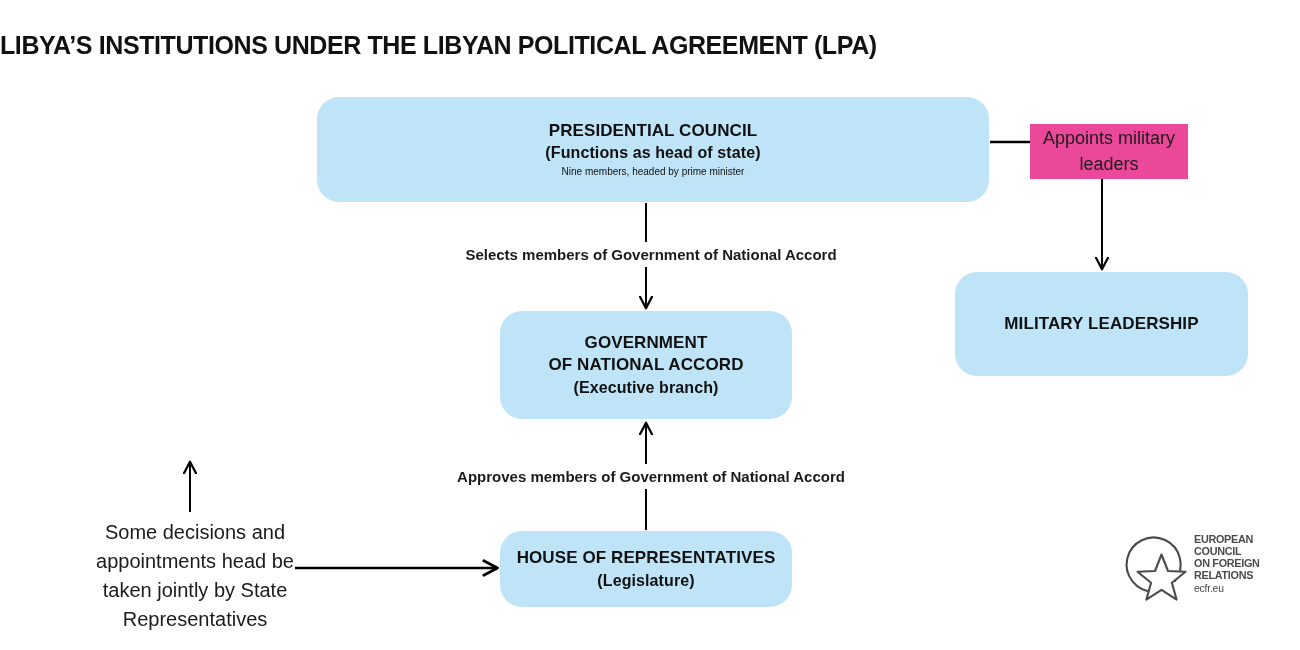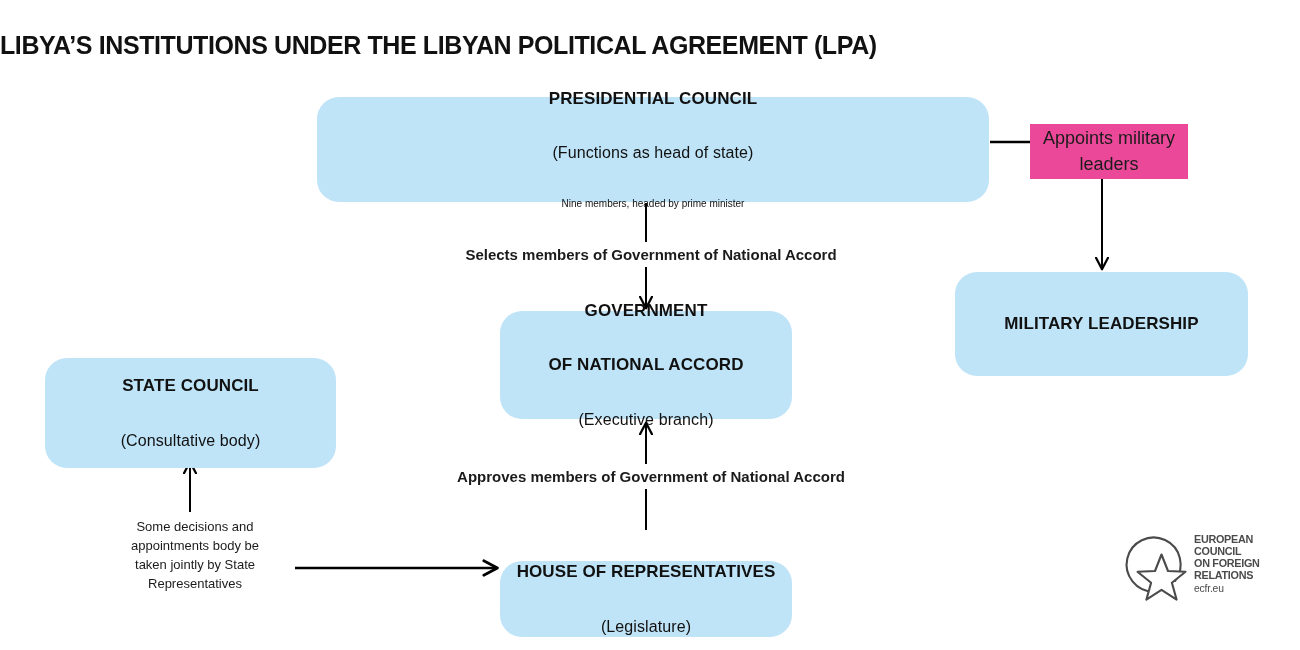--- a/index.html
+++ b/index.html
@@ -46,45 +46,44 @@
     background: #bfe4f8;
     border-radius: 22px;
     display: flex;
     flex-direction: column;
     align-items: center;
     justify-content: center;
     text-align: center;
     color: #111111;
     box-sizing: border-box;
     padding: 4px 12px;
-    gap: 32px;
   }
   .node .line-main {
     font-size: 17px;
     font-weight: bold;
     letter-spacing: 0.1px;
     line-height: 1.32;
   }
   .node .line-sub {
     font-size: 16px;
-    font-weight: normal;
+    font-weight: bold;
     letter-spacing: 0.1px;
     line-height: 1.32;
   }
   .node .line-note {
     font-size: 10px;
     font-weight: normal;
     line-height: 1.4;
     margin-top: 2px;
   }
 
   #node-presidential-council { left: 317px; top: 97px;  width: 672px; height: 105px; }
   #node-gna                  { left: 500px; top: 311px; width: 292px; height: 108px; }
   #node-state-council        { left: 45px;  top: 358px; width: 291px; height: 110px; }
-  #node-house-of-reps        { left: 500px; top: 531px; width: 292px; height: 76px; margin-top: 30px;  }
+  #node-house-of-reps        { left: 500px; top: 531px; width: 292px; height: 76px;  }
   #node-military-leadership  { left: 955px; top: 272px; width: 293px; height: 104px; }
 
   
   .edge-label {
     position: absolute;
     font-size: 15px;
     color: #1b1b1b;
     background: #ffffff;
     text-align: center;
     line-height: 1.42;
@@ -105,21 +104,21 @@
     text-align: center;
     line-height: 1.42;
     background: #ec4899;
     padding: 2px 4px;
   }
   #label-joint-decisions {
     position: absolute;
     left: 95px;
     top: 518px;
     width: 200px;
-    font-size: 13px;
+    font-size: 20px;
     color: #1b1b1b;
     text-align: center;
     line-height: 1.45;
     background: #ffffff;
   }
 
   
   #ecfr-logo {
     position: absolute;
     left: 1119px;
@@ -186,24 +185,20 @@
     <div class="line-sub">(Functions as head of state)</div>
     <div class="line-note">Nine members, headed by prime minister</div>
   </div>
 
   <div class="node" id="node-gna">
     <div class="line-main">GOVERNMENT</div>
     <div class="line-main">OF NATIONAL ACCORD</div>
     <div class="line-sub">(Executive branch)</div>
   </div>
 
-  <div class="node" id="node-state-council">
-    <div class="line-main">STATE COUNCIL</div>
-    <div class="line-sub">(Consultative body)</div>
-  </div>
 
   <div class="node" id="node-house-of-reps">
     <div class="line-main">HOUSE OF REPRESENTATIVES</div>
     <div class="line-sub">(Legislature)</div>
   </div>
 
   <div class="node" id="node-military-leadership">
     <div class="line-main">MILITARY LEADERSHIP</div>
   </div>
 
@@ -211,21 +206,21 @@
 
   <div class="edge-label" id="label-approves">Approves members of Government of National Accord</div>
 
   <div id="label-appoints">
     <div>Appoints military</div>
     <div>leaders</div>
   </div>
 
   <div id="label-joint-decisions">
     <div>Some decisions and</div>
-    <div>appointments body be</div>
+    <div>appointments head be</div>
     <div>taken jointly by State</div>
     <div>Representatives</div>
   </div>
 
   <div id="ecfr-logo">
     <svg id="ecfr-logo-mark" viewBox="0 0 72 82" xmlns="http://www.w3.org/2000/svg">
 
       <path d="M 56 58
                A 27 27 0 1 0 34.5 68.5" fill="none" stroke="#4b4b4b" stroke-width="2.1" stroke-linecap="round"></path>
 

